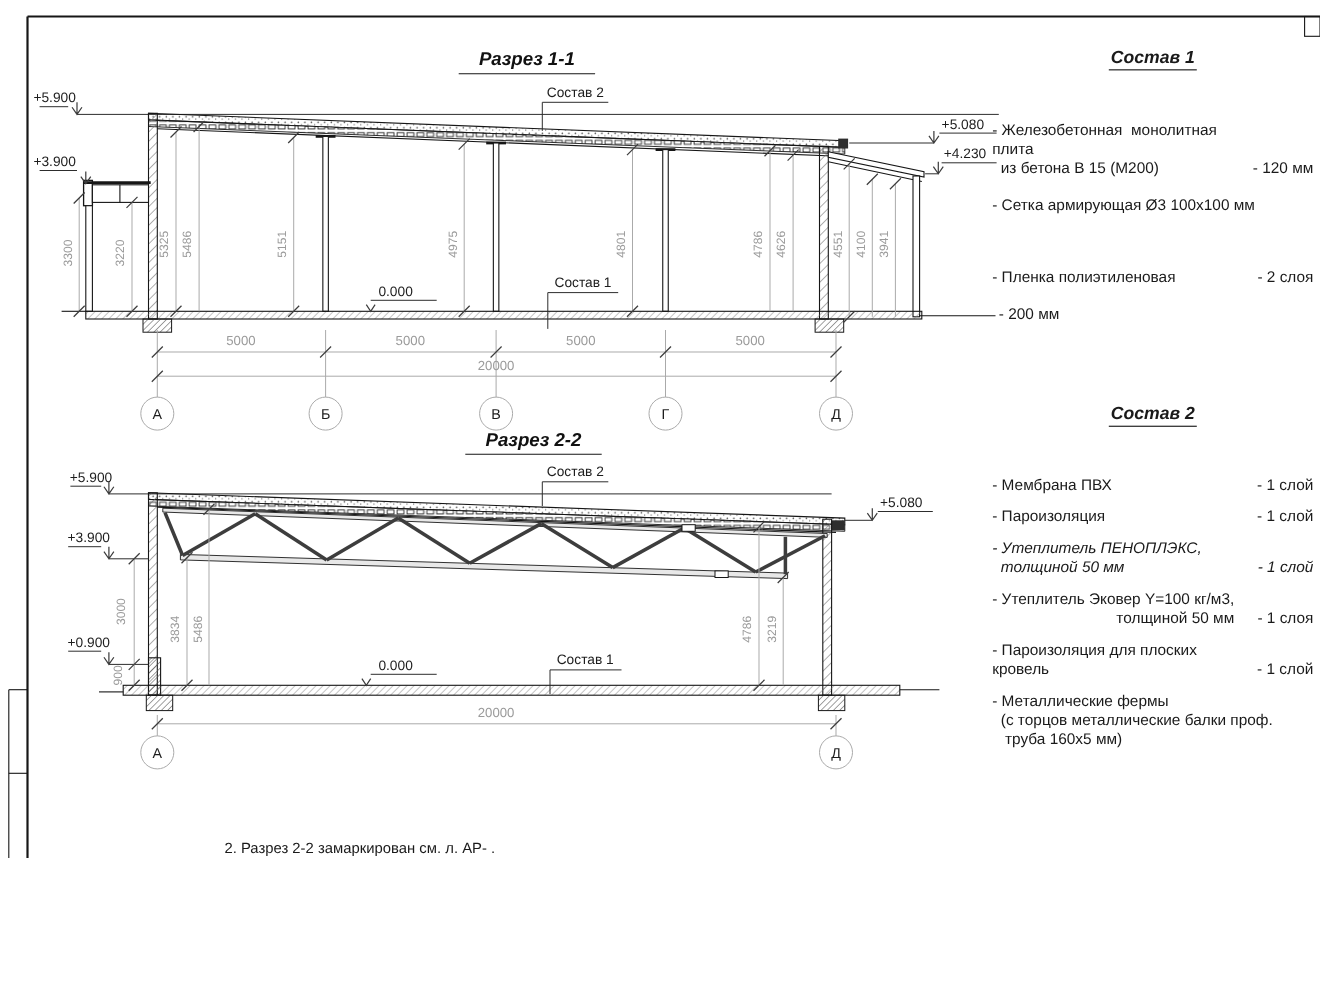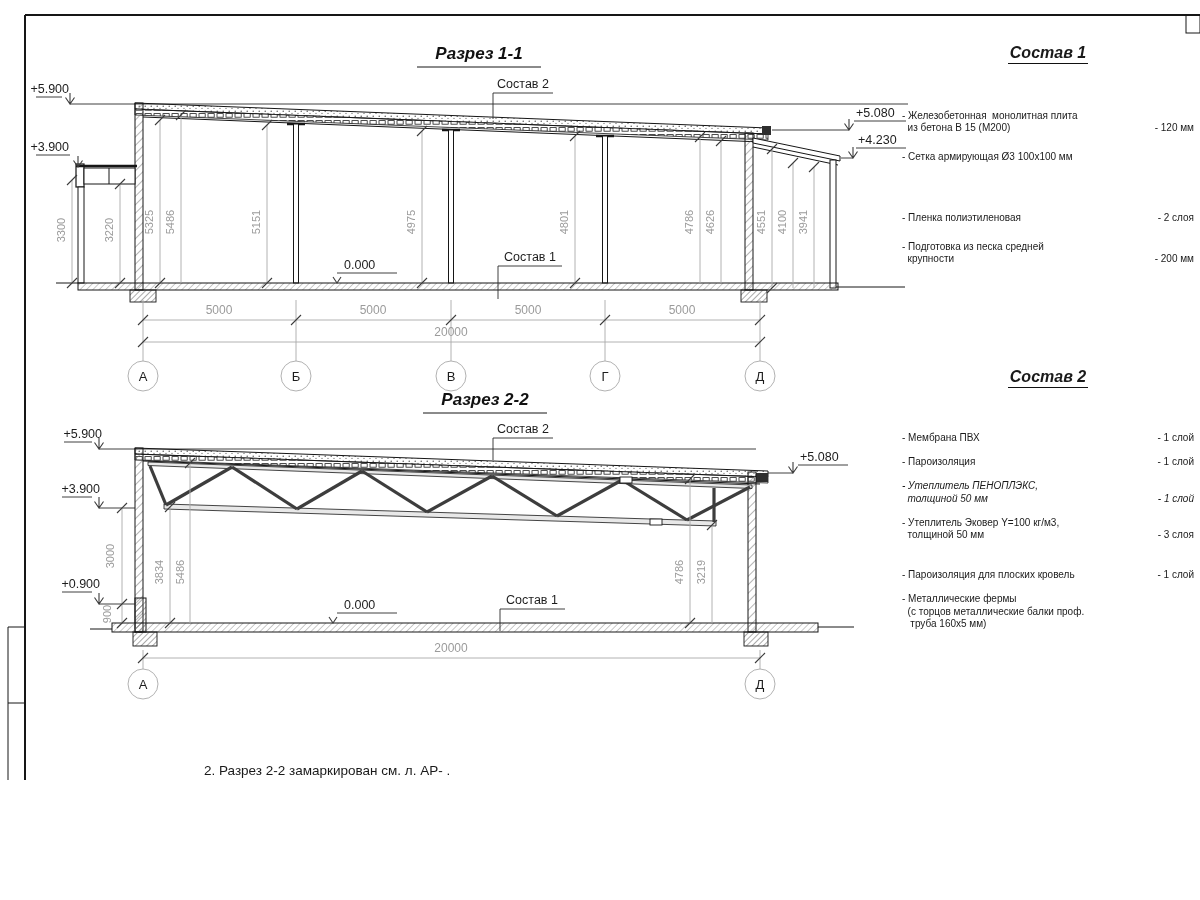--- a/index.html
+++ b/index.html
@@ -18,21 +18,21 @@
   .sth{stroke:#161616;stroke-width:2.5;fill:none;}
   .sd{stroke:#a9a9a9;stroke-width:0.9;fill:none;}
   .tk{stroke:#3c3c3c;stroke-width:1.1;fill:none;}
   .member{stroke:#3d3d3d;stroke-width:3.2;fill:none;}
   .lead{stroke:#2a2a2a;stroke-width:0.9;fill:none;}
   .panel{position:absolute;width:292px;}
   .panel-title{text-align:center;font-style:italic;font-weight:bold;font-size:16px;}
   .panel-title span{border-bottom:1.4px solid #111;padding:0 2px 2px 2px;}
   .panel-items{margin-top:48px;}
   .item{display:flex;justify-content:space-between;align-items:flex-end;
-        margin-bottom:15px;font-size:10px;line-height:1.22;}
+        margin-bottom:15px;font-size:14px;line-height:1.22;}
   .itext{white-space:pre-wrap;}
   .ival{white-space:nowrap;padding-left:6px;}
   .notes{position:absolute;left:204px;top:762px;font-size:13.5px;line-height:1.4;}
 </style>
 </head>
 <body>
 
 <div id="page">
 
 <svg width="1200" height="900" viewBox="0 0 1200 900">
@@ -377,22 +377,20 @@
     </div>
     <div class="item" style="margin-bottom:17px;">
       <div class="itext">- Сетка армирующая Ø3 100х100 мм</div>
       <div class="ival"></div>
     </div>
     <div class="item" style="margin-bottom:17px;margin-top:48px;">
       <div class="itext">- Пленка полиэтиленовая</div>
       <div class="ival">-  2 слоя</div>
     </div>
     <div class="item" style="margin-bottom:17px;">
-      <div class="itext">- Подготовка из песка средней
-  крупности</div>
       <div class="ival">- 200 мм</div>
     </div>
   </div>
 </div>
 
 <div class="panel" style="left:902px;top:368px;">
   <div class="panel-title"><span>Состав 2</span></div>
   <div class="panel-items" style="margin-top:46px;">
     <div class="item" style="margin-bottom:12px;margin-top:40px;">
       <div class="itext">- Мембрана ПВХ</div>
@@ -400,24 +398,24 @@
     </div>
     <div class="item" style="margin-bottom:12px;">
       <div class="itext">- Пароизоляция</div>
       <div class="ival">- 1 слой</div>
     </div>
     <div class="item" style="margin-bottom:12px;font-style:italic;">
       <div class="itext">- Утеплитель ПЕНОПЛЭКС,
   толщиной 50 мм</div>
       <div class="ival">- 1 слой</div>
     </div>
-    <div class="item" style="margin-bottom:28px;">
+    <div class="item" style="margin-bottom:12px;text-align:right;">
       <div class="itext">- Утеплитель Эковер Y=100 кг/м3,
   толщиной 50 мм</div>
-      <div class="ival">- 3 слоя</div>
+      <div class="ival">- 1 слоя</div>
     </div>
     <div class="item" style="margin-bottom:12px;">
       <div class="itext">- Пароизоляция для плоских кровель</div>
       <div class="ival">- 1 слой</div>
     </div>
     <div class="item">
       <div class="itext">- Металлические фермы
   (с торцов металлические балки проф.
    труба 160х5 мм)</div>
       <div class="ival"></div>

